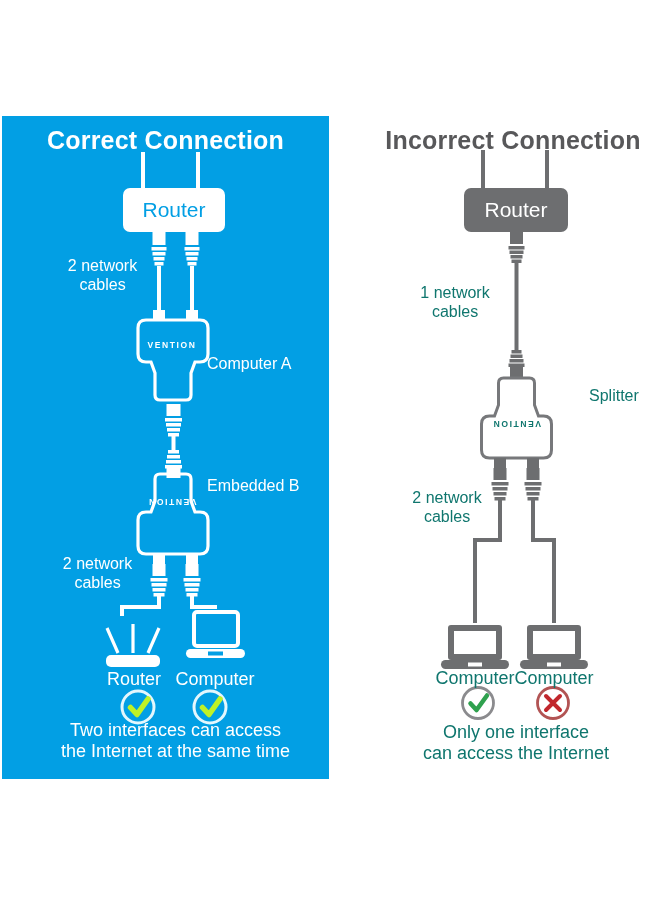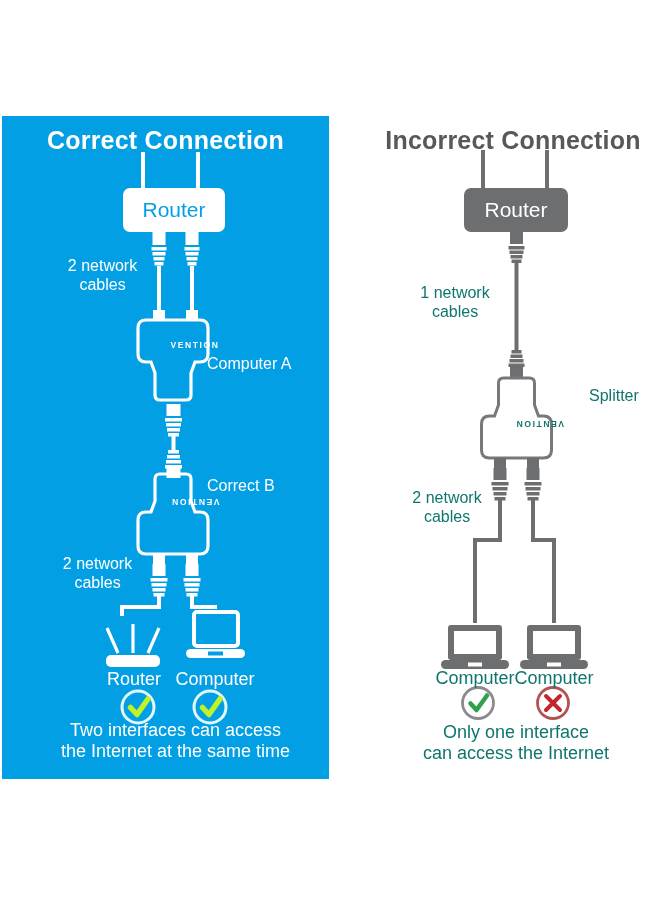--- a/index.html
+++ b/index.html
@@ -10,21 +10,21 @@
   .preline{white-space:pre-line;}
   .t-center{text-align:center;}
   .title{font-size:25px;font-weight:700;letter-spacing:0.2px;}
   .title-left{color:#ffffff;}
   .title-right{color:#58585A;}
   .lbl-white{color:#ffffff;}
   .lbl-gray{color:#0f766e;}
   .lbl{font-size:16px;line-height:1.16;}
   .lbl-sm{font-size:18px;line-height:1.18;}
   .boxtext{font-size:21px;text-align:center;}
-  .brand{font-size:8.5px;font-weight:700;letter-spacing:1.6px;text-align:center;margin-left:23px;}
+  .brand{font-size:8.5px;font-weight:700;letter-spacing:1.6px;text-align:center;}
   .brand-flip{transform:rotate(180deg);}
   svg{position:absolute;display:block;}
 </style>
 </head>
 <body>
 
 <div class="stage">
 
   <div class="panel-blue"></div>
 
@@ -108,21 +108,21 @@
     </g>
   </svg>
 
   <div class="abs title title-left t-center" style="left:2px;top:126px;width:327px;">Correct Connection</div>
   <div class="abs boxtext" style="left:123px;top:188px;width:102px;line-height:44px;color:#029FE4;">Router</div>
   <div class="abs lbl lbl-white preline t-center" style="left:35px;top:257px;width:135px;">2 network
 cables</div>
   <div class="abs brand lbl-white" style="left:146px;top:340px;width:52px;">VENTION</div>
   <div class="abs lbl lbl-white" style="left:207px;top:355px;">Computer A</div>
   <div class="abs brand brand-flip lbl-white" style="left:146px;top:497px;width:52px;">VENTION</div>
-  <div class="abs lbl lbl-white" style="left:207px;top:477px;">Correct B</div>
+  <div class="abs lbl lbl-white" style="left:207px;top:477px;">Embedded B</div>
   <div class="abs lbl lbl-white preline t-center" style="left:30px;top:555px;width:135px;">2 network
 cables</div>
   <div class="abs lbl-sm lbl-white t-center" style="left:98px;top:669px;width:72px;">Router</div>
   <div class="abs lbl-sm lbl-white t-center" style="left:172px;top:669px;width:86px;">Computer</div>
   <div class="abs lbl-sm lbl-white preline t-center" style="left:12px;top:720px;width:327px;">Two interfaces can access
 the Internet at the same time</div>
 
   <svg style="left:330px;top:116px;" width="330" height="663" viewBox="0 0 330 663">
 
     <g>

